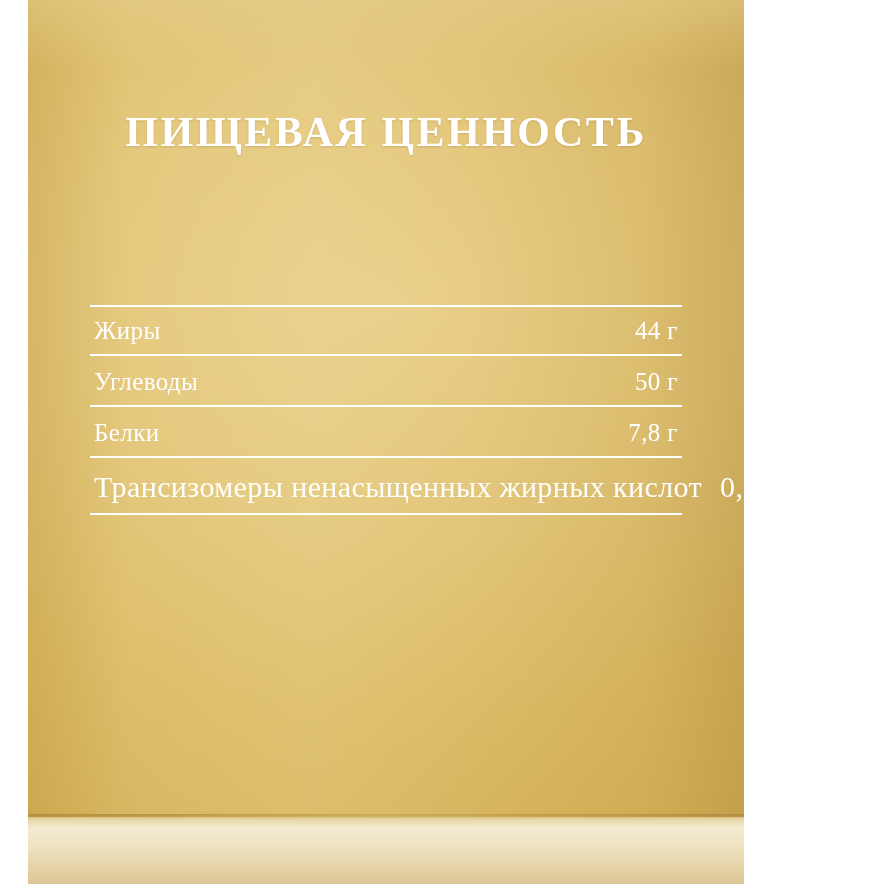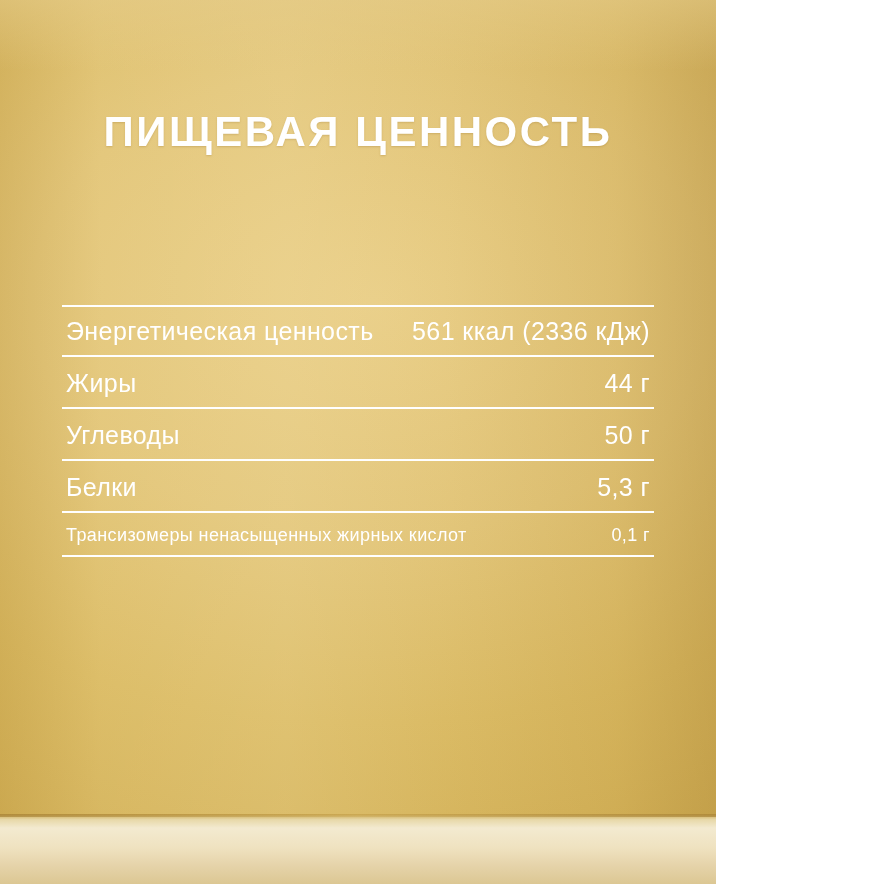--- a/index.html
+++ b/index.html
@@ -5,24 +5,25 @@
   html, body {
     margin: 0;
     padding: 0;
     background: #ffffff;
   }
   .page {
     position: relative;
     width: 716px;
     height: 884px;
     overflow: hidden;
-    font-family: Liberation Sans, sans-serif;
+    font-family: Liberation Serif, serif;
     
     background:
       radial-gradient(ellipse 900px 620px at 52% 34%, #e8cd86 0%, #e1c478 38%, #d9b962 68%, #d0ae55 100%);
+    margin-left: 28px;
   }
   
   .sheen {
     position: absolute;
     inset: 0;
     background: linear-gradient(90deg,
       rgba(180,140,50,0.22) 0%,
       rgba(255,235,170,0.10) 14%,
       rgba(255,240,190,0.16) 40%,
       rgba(245,220,150,0.06) 62%,
@@ -112,57 +113,53 @@
   }
   .value {
     color: #ffffff;
     font-size: 25px;
     letter-spacing: 0.4px;
     white-space: nowrap;
     padding-left: 18px;
   }
   .row.small .label,
   .row.small .value {
-    font-size: 18px;
+    font-size: 30px;
   }
 </style>
 </head>
 <body>
 
 <div class="page">
   <div class="sheen"></div>
   <div class="top-fade"></div>
 
   <div class="content">
 
     <div class="title">
       <span class="line">ПИЩЕВАЯ  ЦЕННОСТЬ</span>
     </div>
 
     <div class="nutrition">
 
-      <div class="row">
-        <span class="label">Энергетическая ценность</span>
-        <span class="value">561 ккал (2336 кДж)</span>
-      </div>
 
       <div class="row">
         <span class="label">Жиры</span>
         <span class="value">44 г</span>
       </div>
 
 
       <div class="row">
         <span class="label">Углеводы</span>
         <span class="value">50 г</span>
       </div>
 
       <div class="row">
         <span class="label">Белки</span>
-        <span class="value">5,3 г</span>
+        <span class="value">7,8 г</span>
       </div>
 
       <div class="row small">
         <span class="label">Трансизомеры ненасыщенных жирных кислот</span>
         <span class="value">0,1 г</span>
       </div>
 
     </div>
   </div>
 

